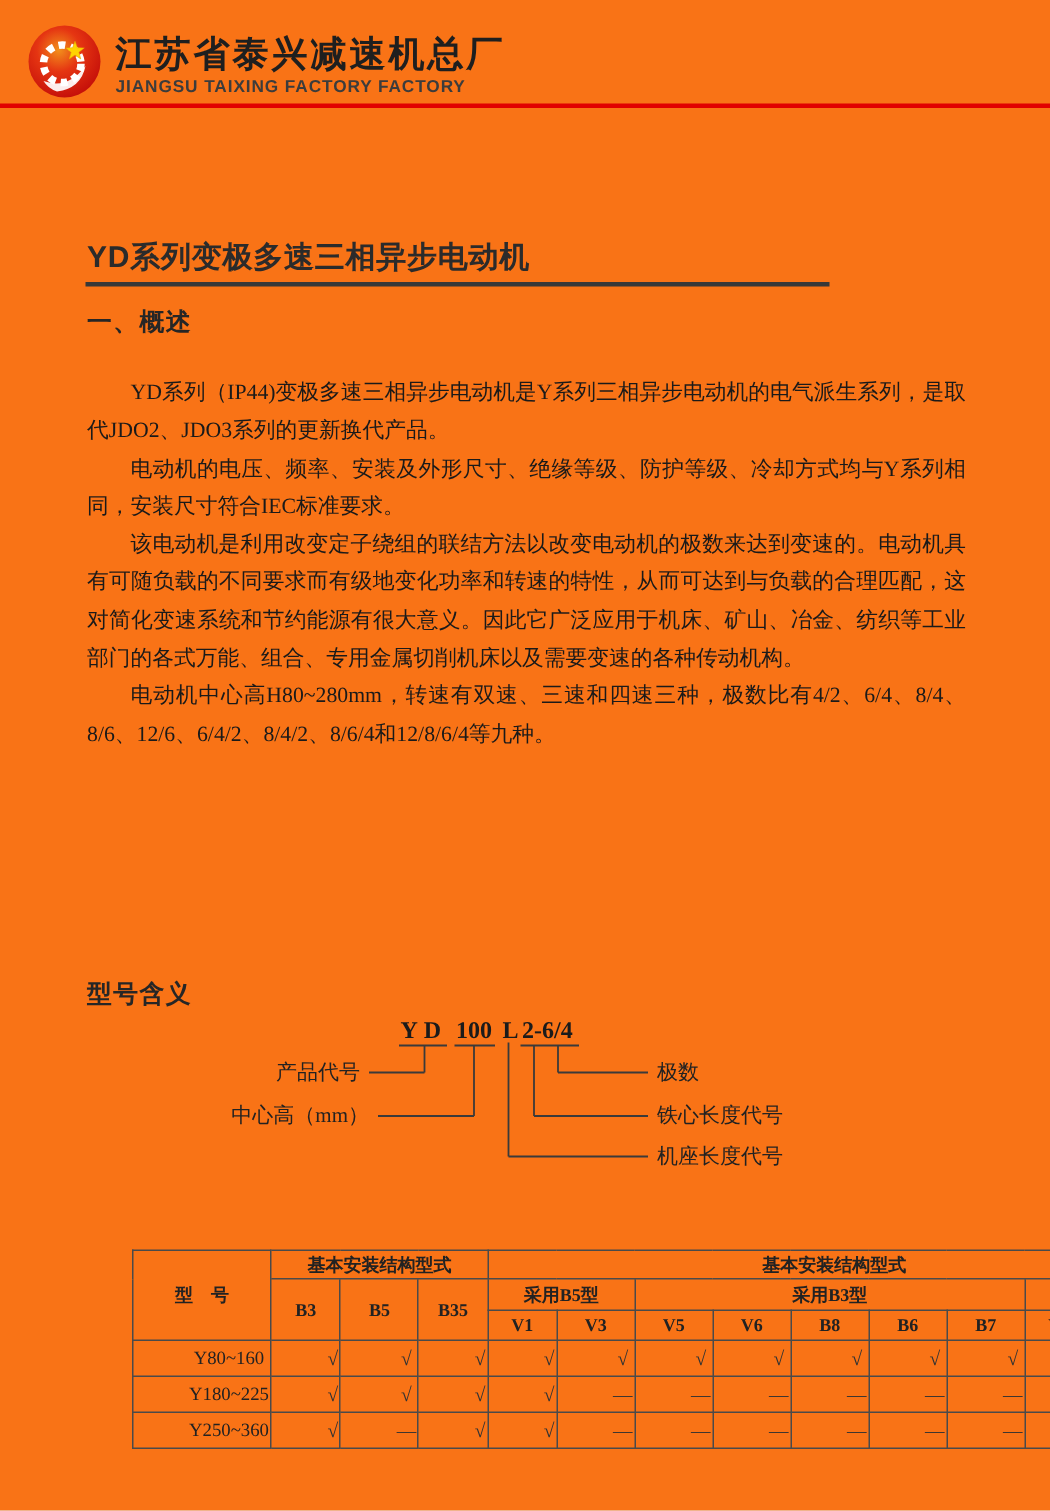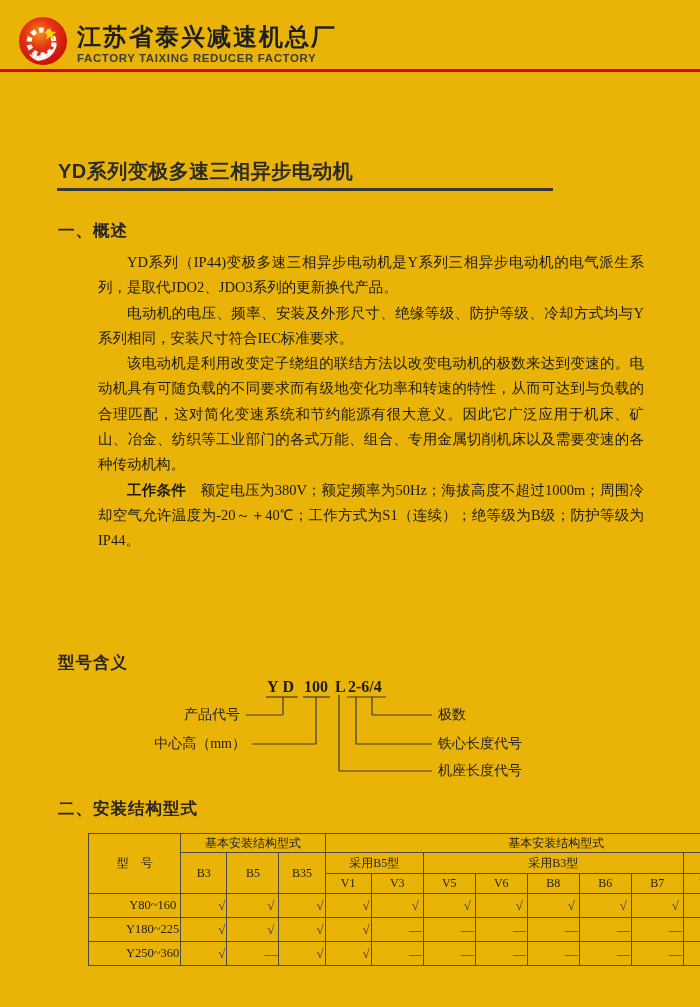--- a/index.html
+++ b/index.html
@@ -2,21 +2,21 @@
 <html><head>
 <meta charset="utf-8">
 <style>
   * { margin: 0; padding: 0; box-sizing: border-box; }
   html, body { background: #e8e8e8; }
   .page {
     position: relative;
     width: 700px;
     height: 1007px;
     margin: 0 auto;
-    background: #eab308;
+    background: #f97316;
     overflow: hidden;
     font-family: "Liberation Serif", serif;
     color: #1c1c1c;
   }
   
   .logo {
     position: absolute;
     left: 17px; top: 15px;
     width: 52px; height: 52px;
   }
@@ -65,34 +65,34 @@
   
   .sec-heading {
     position: absolute;
     left: 58px;
     font-family: "Liberation Sans", sans-serif;
     font-weight: bold;
     font-size: 16.5px;
     letter-spacing: 1px;
     color: #262626;
   }
-  #sec1 { top: 220px; }
+  #sec1 { top: 204px; }
   #model-heading { top: 652px; }
   #sec2 { top: 798px; }
   
   .body-text {
     position: absolute;
     left: 58px; top: 250px;
     width: 586px;
     font-size: 14.5px;
     line-height: 25.3px;
     text-align: justify;
     color: #1a1a1a;
   }
-  .body-text p { text-indent: 2em; margin-left: 40px; }
+  .body-text p { text-indent: 2em; }
   .wc-label { font-weight: bold; }
   
   .diagram {
     position: absolute;
     left: 0; top: 668px;
     width: 700px; height: 122px;
   }
   .diagram text {
     font-family: "Liberation Serif", serif;
     font-size: 14px;
@@ -115,21 +115,21 @@
   .struct-table td, .struct-table th {
     border: 1px solid #4a4a4a;
     text-align: center;
     vertical-align: middle;
     font-size: 12px;
     color: #222;
     padding: 0 1px;
     overflow: hidden;
     white-space: nowrap;
   }
-  .struct-table th { font-weight: normal; }
+  .struct-table th { font-weight: bold; }
   .hrow1 td, .hrow1 th { height: 19px; }
   .hrow2 th { height: 21px; }
   .hrow3 th { height: 20px; }
   .drow td { height: 24px; font-size: 12.5px; padding-left: 37px; }
   .drow td.mark { font-size: 13px; color: #333; }
   .model-col { font-size: 12.5px; }
 </style>
 </head>
 <body>
 
@@ -144,34 +144,34 @@
       </radialGradient>
     </defs>
     <circle cx="26" cy="26" r="24" fill="url(#lg)"></circle>
     <circle cx="24.5" cy="27.5" r="12.5" fill="none" stroke="#ffffff" stroke-width="5" stroke-dasharray="4.6 3.4"></circle>
     <path d="M12 39 Q 28 45 40 29 Q 37 44 21 46 Q 15 44 12 39 Z" fill="#ffffff" opacity="0.92"></path>
     <polygon points="33,12.5 34.59,16.82 39.18,16.99 35.57,19.83 36.82,24.26 33,21.7 29.18,24.26 30.43,19.83 26.82,16.99 31.41,16.82" fill="#ffd400" stroke="#e8a000" stroke-width="0.4"></polygon>
   </svg>
 
   <div class="company-block">
     <div class="company-cn">江苏省泰兴减速机总厂</div>
-    <div class="company-en">FACTORY TAIXING REDUCER FACTORY</div>
+    <div class="company-en">JIANGSU TAIXING FACTORY FACTORY</div>
   </div>
   <div class="header-rule"></div>
 
   <div class="doc-title">YD系列变极多速三相异步电动机</div>
   <div class="title-rule"></div>
 
   <div class="sec-heading" id="sec1">一、概述</div>
 
   <div class="body-text">
     <p>YD系列（IP44)变极多速三相异步电动机是Y系列三相异步电动机的电气派生系列，是取代JDO2、JDO3系列的更新换代产品。</p>
     <p>电动机的电压、频率、安装及外形尺寸、绝缘等级、防护等级、冷却方式均与Y系列相同，安装尺寸符合IEC标准要求。</p>
     <p>该电动机是利用改变定子绕组的联结方法以改变电动机的极数来达到变速的。电动机具有可随负载的不同要求而有级地变化功率和转速的特性，从而可达到与负载的合理匹配，这对简化变速系统和节约能源有很大意义。因此它广泛应用于机床、矿山、冶金、纺织等工业部门的各式万能、组合、专用金属切削机床以及需要变速的各种传动机构。</p>
-    <p><span class="wc-label">工作条件</span><span>　额定电压为380V；额定频率为50Hz；海拔高度不超过1000m；周围冷却空气允许温度为-20～＋40℃；工作方式为S1（连续）；绝等级为B级；防护等级为IP44。</span></p>
+    <p>电动机中心高H80~280mm，转速有双速、三速和四速三种，极数比有4/2、6/4、8/4、8/6、12/6、6/4/2、8/4/2、8/6/4和12/8/6/4等九种。</p>
   </div>
 
   <div class="sec-heading" id="model-heading">型号含义</div>
 
   <svg class="diagram" viewBox="0 0 700 122">
 
     <text class="code" x="267" y="24" letter-spacing="4">YD</text>
     <text class="code" x="304" y="24">100</text>
     <text class="code" x="335" y="24">L</text>
     <text class="code" x="348" y="24">2-6/4</text>
@@ -195,21 +195,20 @@
     <line x1="372" y1="29" x2="372" y2="47"></line>
     <line x1="372" y1="47" x2="432" y2="47"></line>
 
     <text x="240" y="51" text-anchor="end">产品代号</text>
     <text x="246" y="80" text-anchor="end">中心高（mm）</text>
     <text x="438" y="51">极数</text>
     <text x="438" y="80">铁心长度代号</text>
     <text x="438" y="107">机座长度代号</text>
   </svg>
 
-  <div class="sec-heading" id="sec2">二、安装结构型式</div>
 
   <table class="struct-table">
     <colgroup>
       <col style="width:55px">
         <col style="width:39px">
         <col style="width:37px">
         <col style="width:39px">
       <col style="width:39px">
         <col style="width:37px">
         <col style="width:35px">

